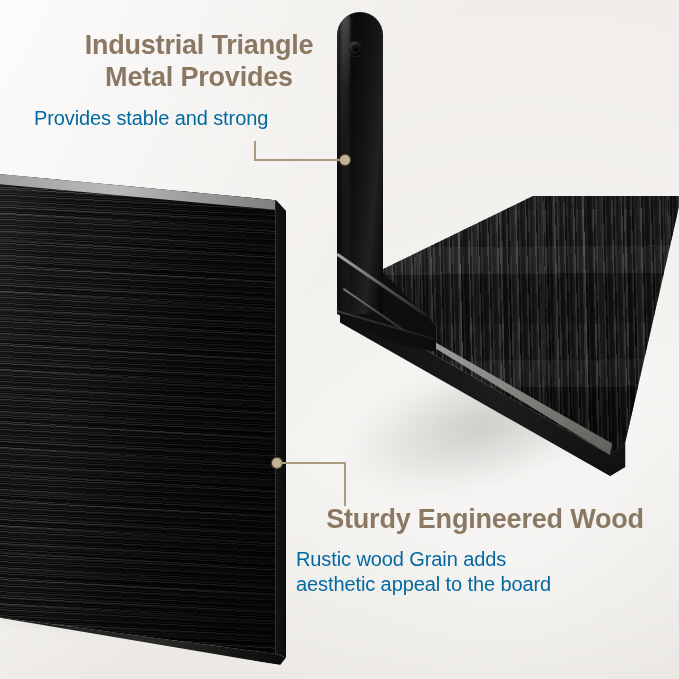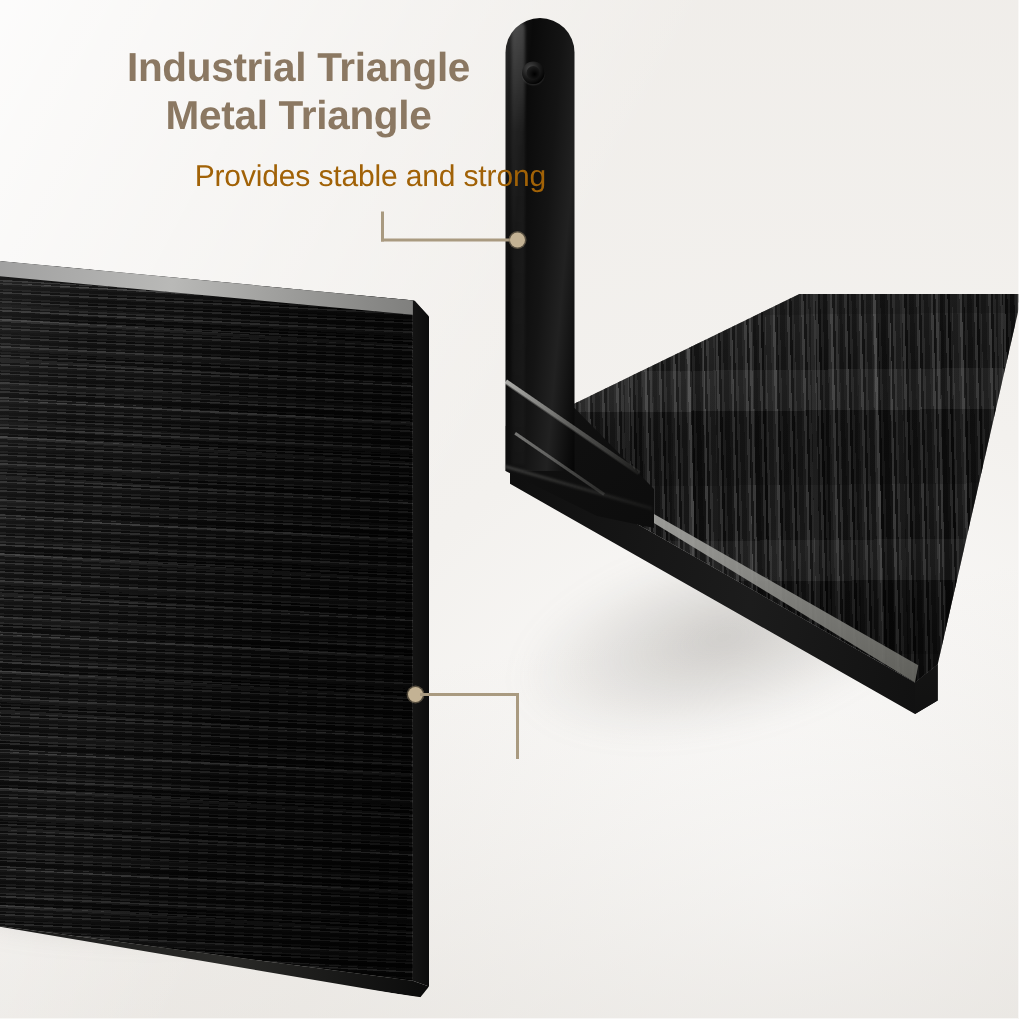--- a/index.html
+++ b/index.html
@@ -349,26 +349,25 @@
   .headline {
     color: #8b7862;
     font-weight: bold;
     font-size: 27px;
     line-height: 1.18;
     letter-spacing: -0.2px;
     margin: 0;
     text-align: center;
   }
   .subline {
-    color: #a16207;
+    color: #0369a1;
     font-size: 20px;
     line-height: 1.25;
     letter-spacing: -0.1px;
     margin: 0;
-    text-align: right;
   }
   #tb-top { left: 34px; top: 30px; width: 330px; }
   #tb-top .subline { margin-top: 12px; }
   #tb-bottom { left: 296px; top: 504px; width: 378px; }
   #tb-bottom .subline { margin-top: 11px; }
   .hl-line { display: block; }
   .sl-line { display: block; }
 </style>
 </head>
 <body>
@@ -421,21 +420,30 @@
   <div class="callout-line" style="left:254px; top:159px; width:92px; height:2px;"></div>
   <div class="callout-dot" style="left:340px; top:155px;"></div>
 
   <div class="callout-dot" style="left:272px; top:458px;"></div>
   <div class="callout-line" style="left:280px; top:462px; width:66px; height:2px;"></div>
   <div class="callout-line" style="left:344px; top:462px; width:2px; height:44px;"></div>
 
   <div class="text-block" id="tb-top">
     <h2 class="headline">
       <span class="hl-line">Industrial Triangle</span>
-      <span class="hl-line">Metal Triangle</span>
+      <span class="hl-line">Metal Provides</span>
     </h2>
     <p class="subline">
       <span class="sl-line">Provides stable and strong</span>
     </p>
   </div>
 
+  <div class="text-block" id="tb-bottom">
+    <h2 class="headline">
+      <span class="hl-line">Sturdy Engineered Wood</span>
+    </h2>
+    <p class="subline">
+      <span class="sl-line">Rustic wood Grain adds</span>
+      <span class="sl-line">aesthetic appeal to the board</span>
+    </p>
+  </div>
 
 </div>
 
 </body></html>

